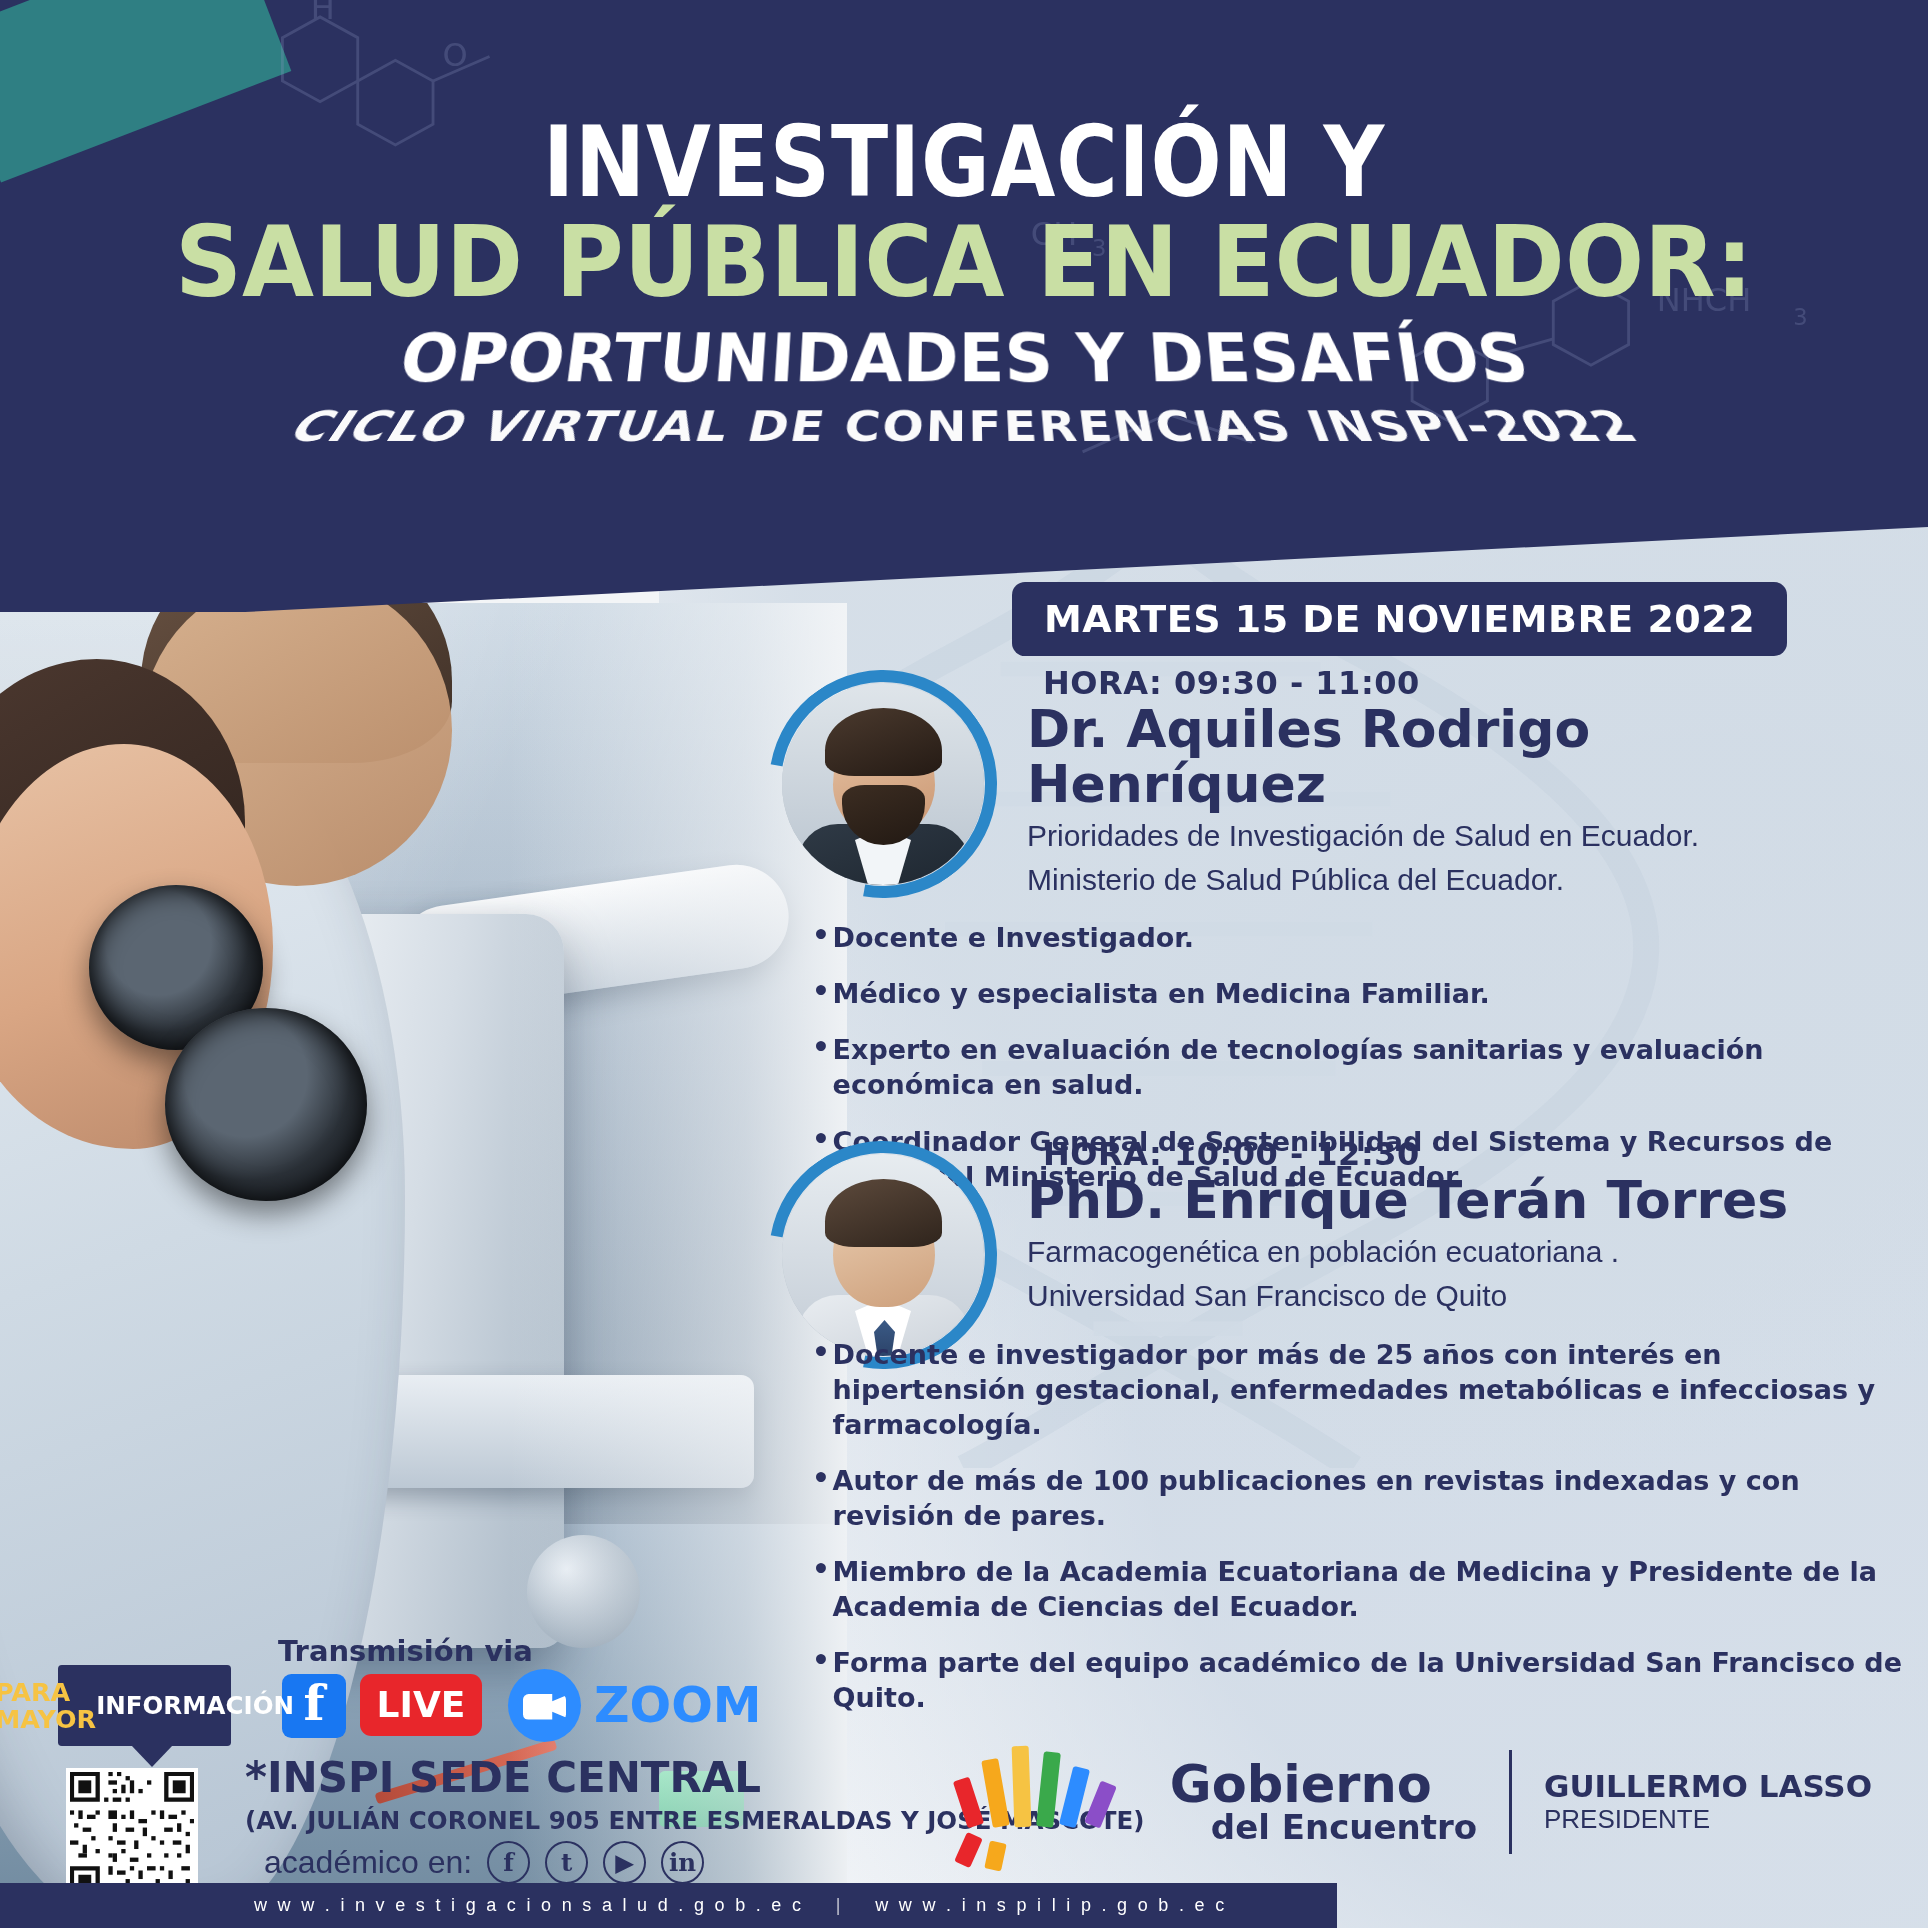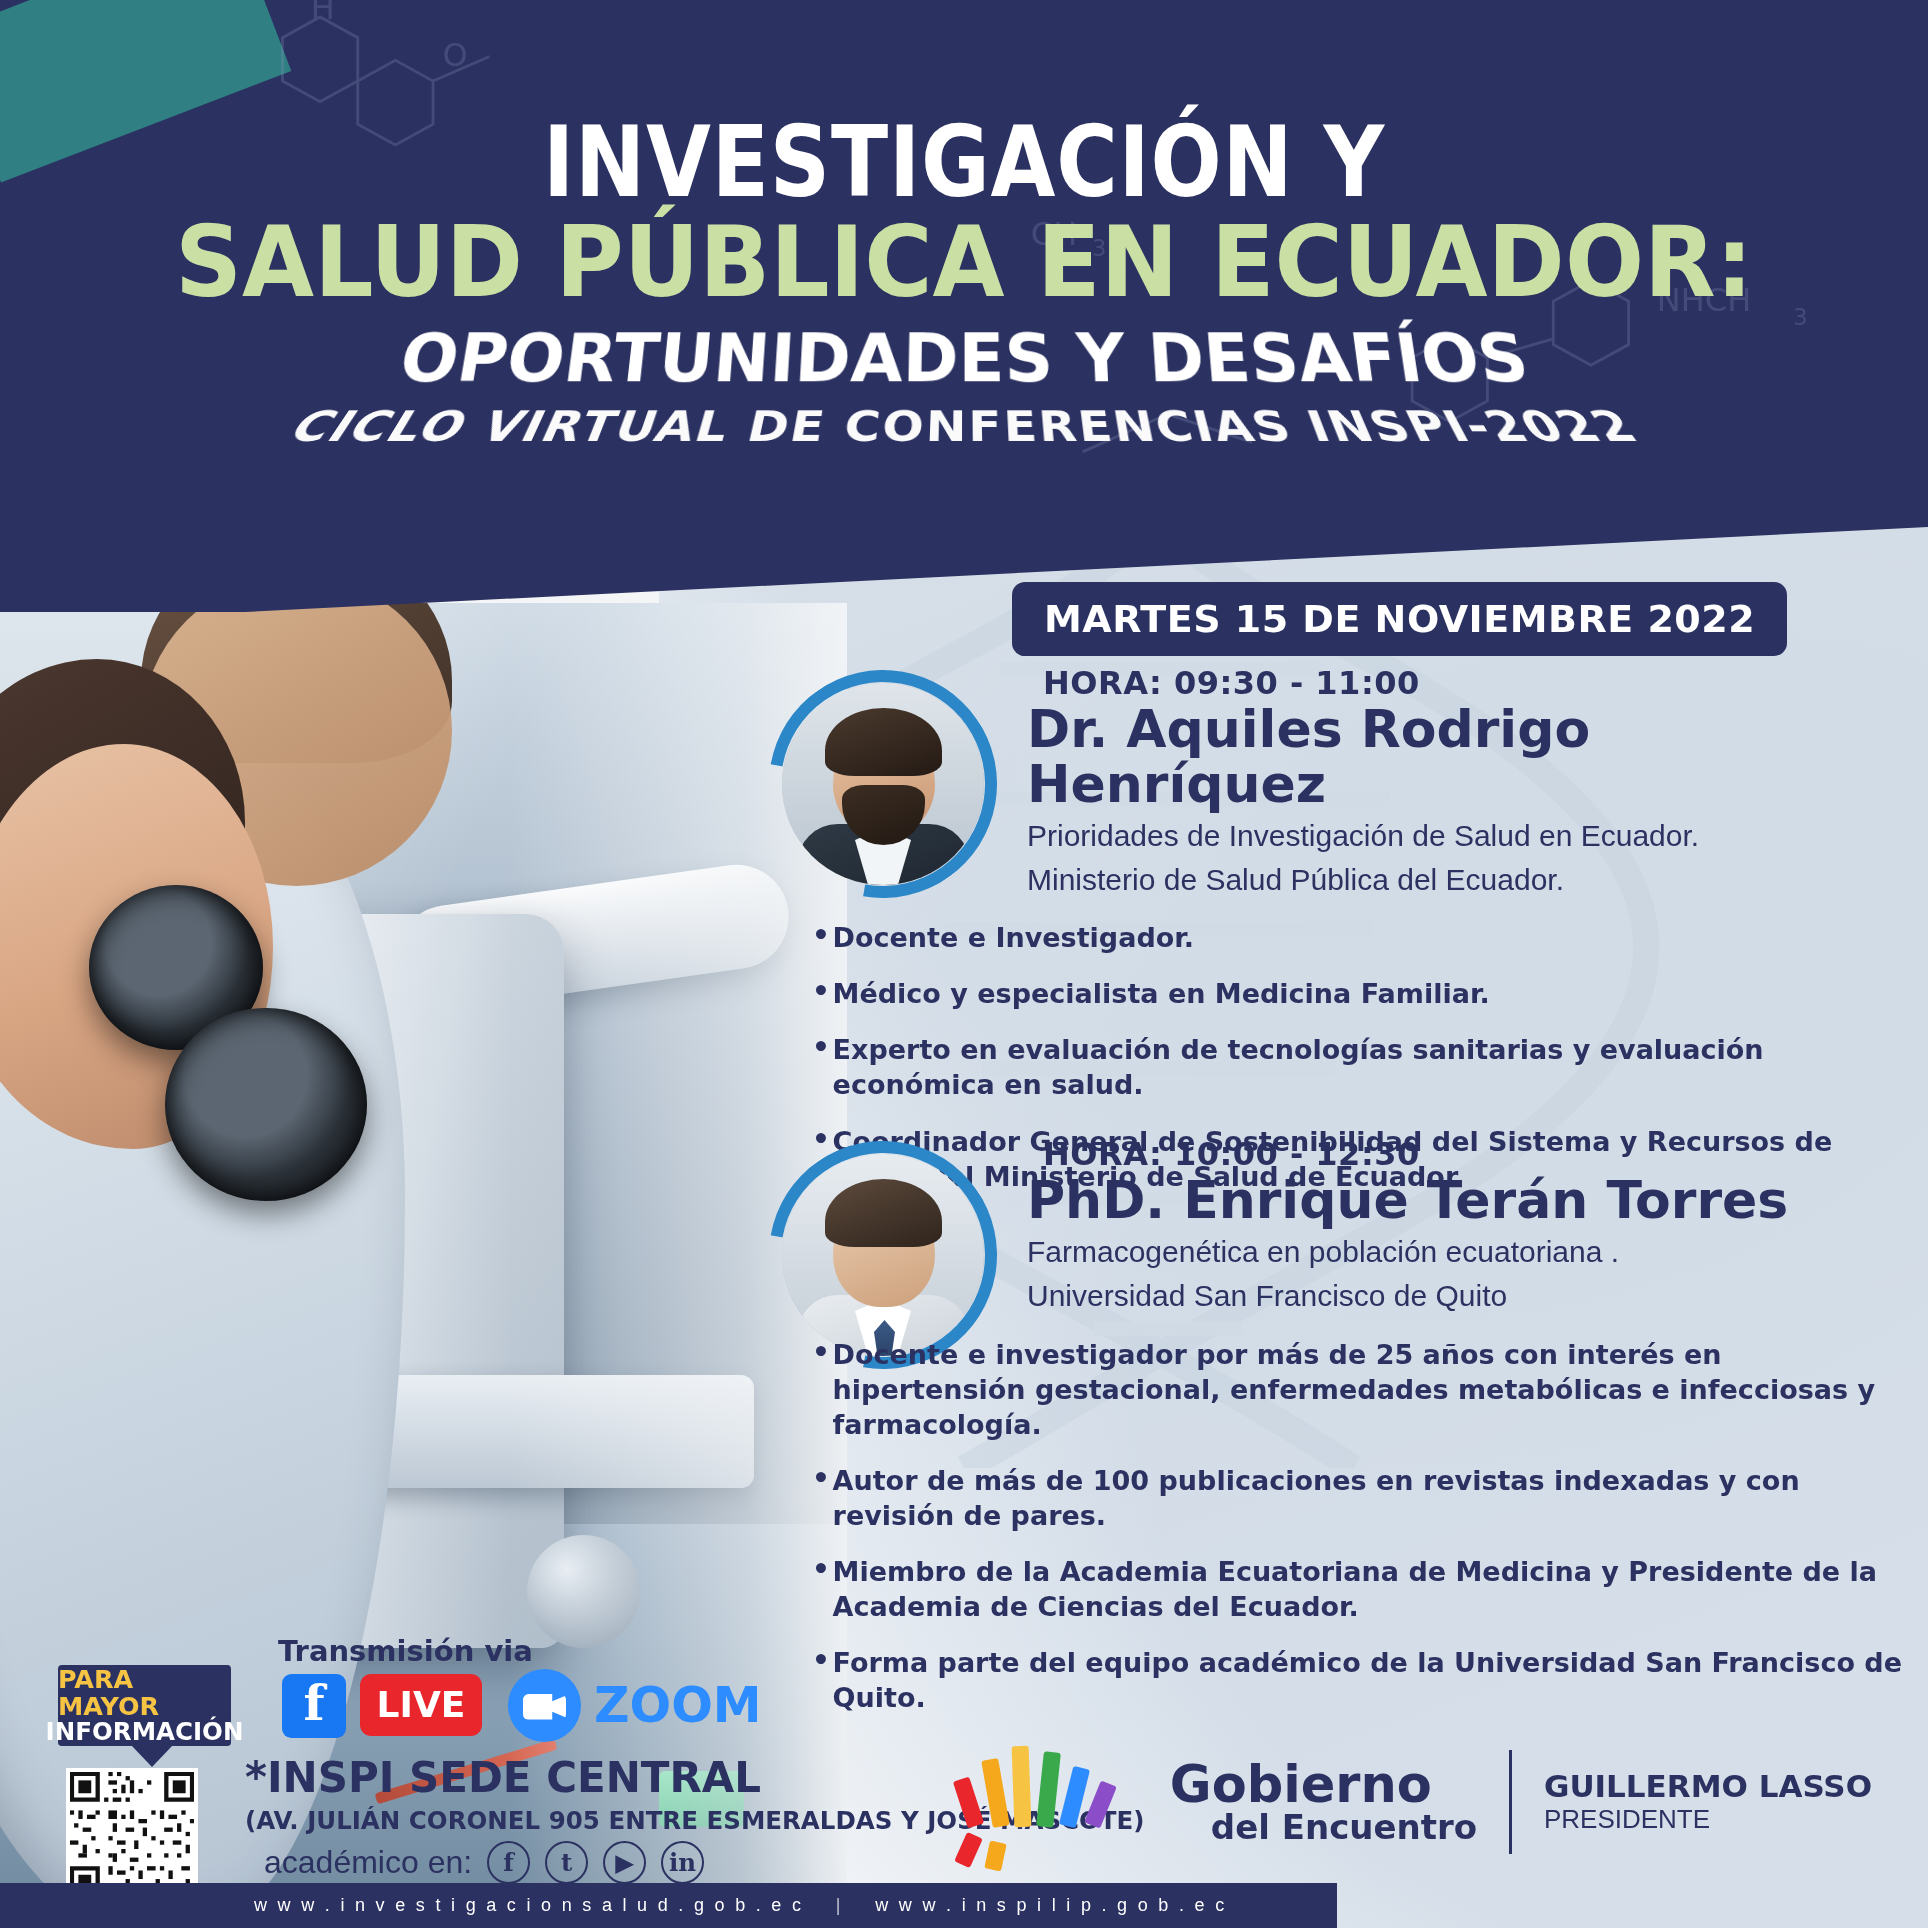--- a/index.html
+++ b/index.html
@@ -336,21 +336,21 @@
     content:"";
     position:absolute; left: 15px; top: 24.5px; width: 43px; height: 26px;
     background:#fff; border-radius: 5.6px;
     clip-path: polygon(0 0, 68% 0, 68% 30%, 100% 8%, 100% 92%, 68% 70%, 68% 100%, 0 100%);
   }
   .zoom-text { color:#2d8cff; font-size: 49px; font-weight: 800; font-family: "DejaVu Sans", sans-serif; }
 
   .info-badge {
     position:absolute; left: 58px; top: 1665px; width: 173px; height: 81px;
     background: #2b3160; border-radius: 3.8px; z-index: 6;
-    display:flex; flex-direction:column; align-items:center; justify-content:center;
+    display:flex; flex-direction:row; align-items:center; justify-content:center;
     line-height: 1.05;
   }
   .info-badge .l1 { color:#f6c343; font-size: 25.4px; font-weight: 800; font-family:"DejaVu Sans", sans-serif; }
   .info-badge .l2 { color:#ffffff; font-size: 24.5px; font-weight: 800; font-family:"DejaVu Sans", sans-serif; }
   .info-badge::after {
     content:"";
     position:absolute; left: 73px; bottom: -21px;
     border-left: 21px solid transparent; border-right: 21px solid transparent;
     border-top: 22.6px solid #2b3160;
   }

